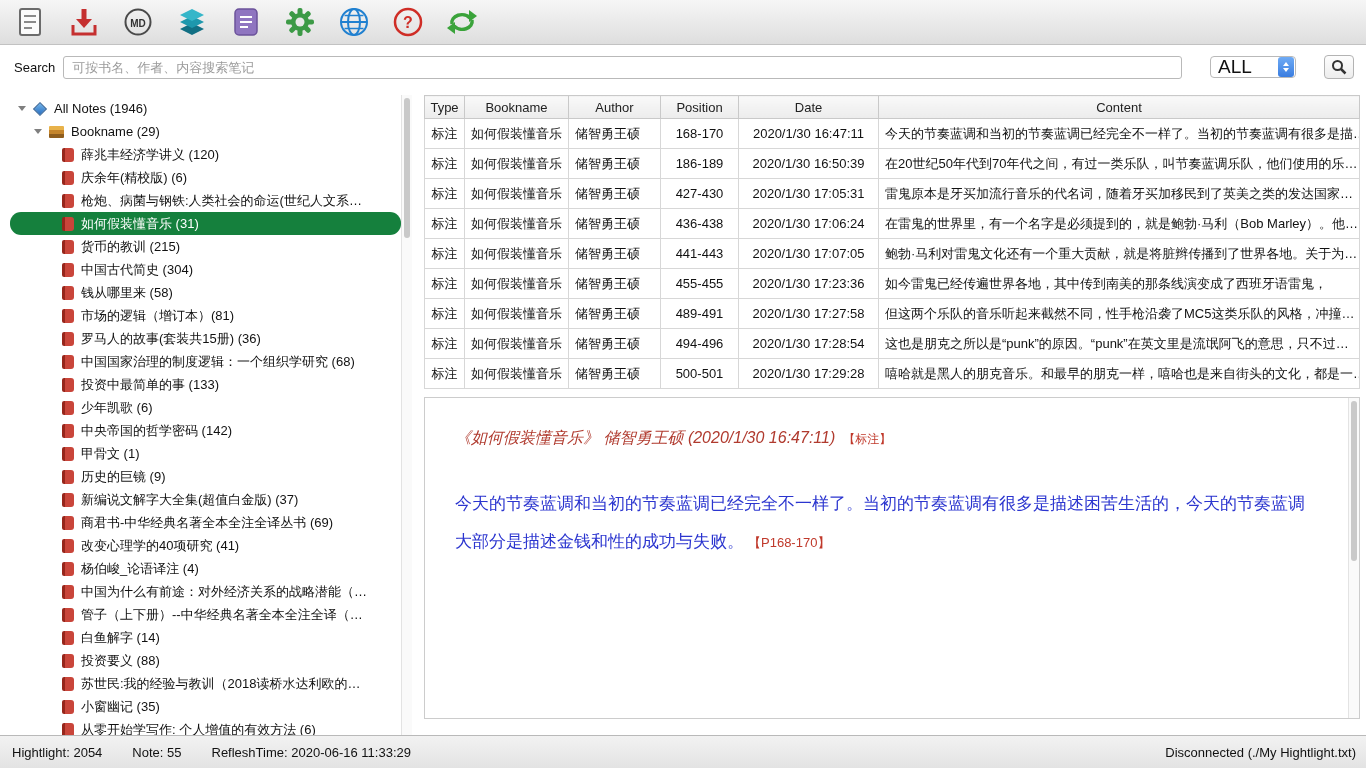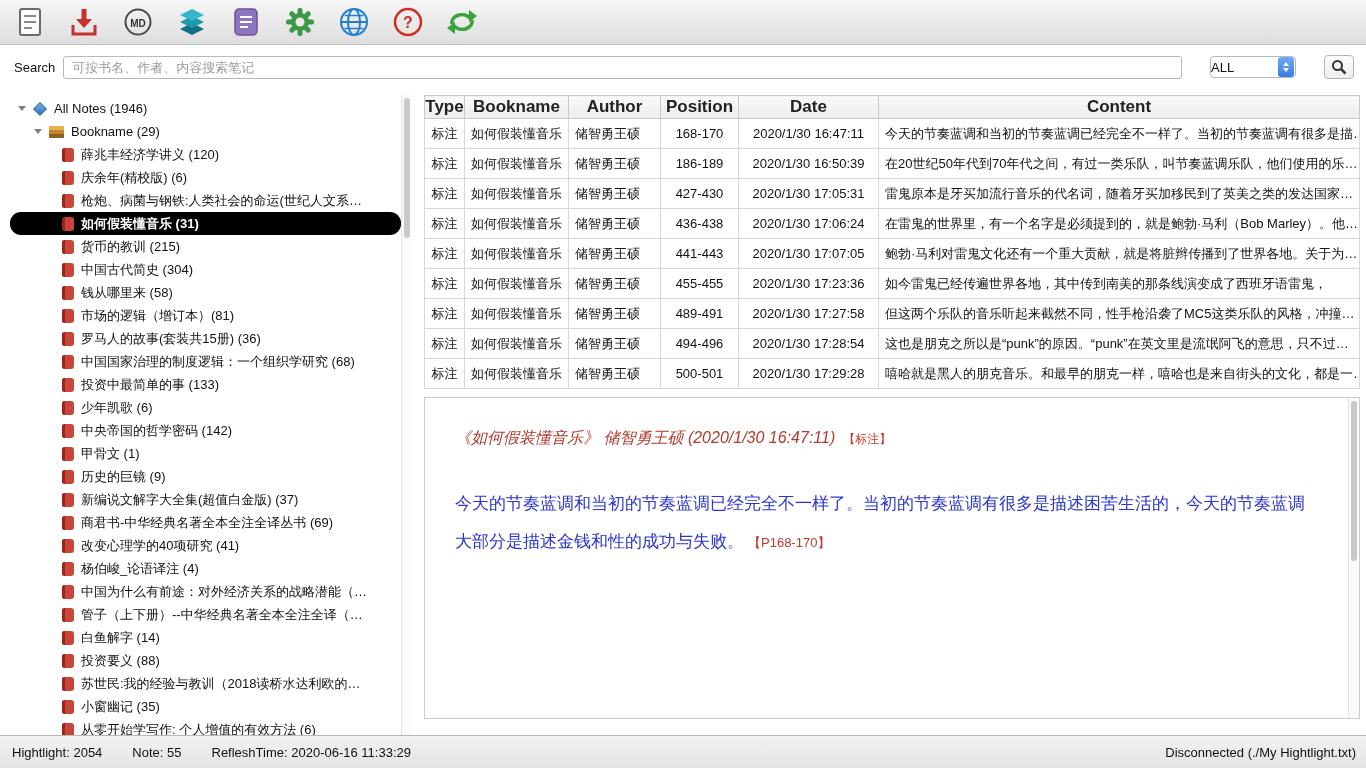--- a/index.html
+++ b/index.html
@@ -16,21 +16,21 @@
 
   
   .search-row { height:44px; flex:0 0 auto; display:flex; align-items:center;
                 padding:0 12px 0 14px; background:#fff; }
   .search-label { font-size:13px; color:#111; margin-right:8px; }
   .search-input { flex:1; height:23px; border:1px solid #b9b9b9; border-radius:3px;
                   padding:0 8px; font-size:13px; color:#333; outline:none; }
   .search-input::placeholder { color:#9b9b9b; }
   .filter-select { width:86px; height:22px; border:1px solid #b9b9b9; border-radius:4px;
                    background:#fff; display:flex; align-items:center; justify-content:space-between;
-                   padding-left:0; font-size:13px; color:#111; margin-left:28px; cursor:pointer; }
+                   padding-left:7px; font-size:19px; color:#111; margin-left:28px; cursor:pointer; }
   .stepper { width:16px; height:20px; background:linear-gradient(#6fabf5,#3a7de0); border-radius:3px;
              display:flex; flex-direction:column; align-items:center; justify-content:center; margin-right:1px; }
   .stepper i { display:block; width:0; height:0; border-left:3px solid transparent; border-right:3px solid transparent; }
   .stepper .up { border-bottom:4px solid #fff; margin-bottom:2px; }
   .stepper .dn { border-top:4px solid #fff; }
   .search-btn { width:30px; height:24px; margin-left:28px; border:1px solid #b3b3b3; border-radius:4px;
                 background:linear-gradient(#fdfdfd,#ededed); display:flex; align-items:center;
                 justify-content:center; cursor:pointer; }
 
   
@@ -40,39 +40,39 @@
   .sidebar { width:402px; flex:0 0 auto; display:flex; min-height:0; }
   .tree { flex:1; overflow:hidden; padding-top:2px; }
   .tree-row { height:23px; display:flex; align-items:center; font-size:13px; color:#111;
               white-space:nowrap; cursor:default; }
   .tree-label { overflow:hidden; }
   .tri { width:0; height:0; border-left:4px solid transparent; border-right:4px solid transparent;
          border-top:5px solid #7f7f7f; margin:0 6px 0 0; flex:0 0 auto; }
   .row-root { padding-left:8px; }
   .row-group { padding-left:24px; }
   .book { padding-left:52px; }
-  .book.selected { background:#000000; color:#fff; font-weight:bold;border-radius:11px; }
+  .book.selected { background:#15803d; color:#fff; font-weight:normal;border-radius:11px; }
   .diamond { width:10px; height:10px; background:linear-gradient(135deg,#72b4ea,#2a6fc0);
              border:1px solid #28598f; transform:rotate(45deg); margin:0 9px 0 3px; flex:0 0 auto; }
   .stack-icon { width:15px; height:12px; margin:0 7px 0 1px; border-radius:1px; flex:0 0 auto;
                 background:linear-gradient(#e8b24a 0 4px,#c5852c 4px 8px,#8f5d1d 8px 12px); }
   .book-icon { width:12px; height:14px; margin-right:7px; flex:0 0 auto; border-radius:2px 3px 3px 2px;
                background:linear-gradient(90deg,#96261b 0 3px,#c9453a 3px); }
 
   
   .v-scroll { width:11px; flex:0 0 auto; background:#fafafa; border-left:1px solid #e3e3e3; position:relative; }
   .v-scroll .thumb { position:absolute; left:2px; right:2px; border-radius:4px; background:#c9c9c9; }
   .sidebar-thumb { top:3px; height:140px; }
   .detail-thumb { top:3px; height:160px; }
 
   
   .content { flex:1; min-width:0; min-height:0; display:flex; flex-direction:column; }
   table { width:100%; border-collapse:collapse; table-layout:fixed; }
   th { height:23px; background:linear-gradient(#f9f9f9,#ececec); border:1px solid #c9c9c9;
-       font-weight:bold; font-size:17px; color:#222; }
+       font-weight:normal; font-size:13px; color:#222; }
   td { height:30px; border:1px solid #d7d7d7; font-size:13px; color:#111; padding:0 6px;
        white-space:nowrap; overflow:hidden; background:#fff; }
   th:nth-child(1),td:nth-child(1){ width:40px; }
   th:nth-child(2),td:nth-child(2){ width:104px; }
   th:nth-child(3),td:nth-child(3){ width:92px; }
   th:nth-child(4),td:nth-child(4){ width:78px; }
   th:nth-child(5),td:nth-child(5){ width:140px; }
   td:nth-child(1),td:nth-child(4),td:nth-child(5){ text-align:center; }
 
   .detail { flex:1; min-height:0; margin-top:8px; margin-bottom:16px; border:1px solid #ccc;

